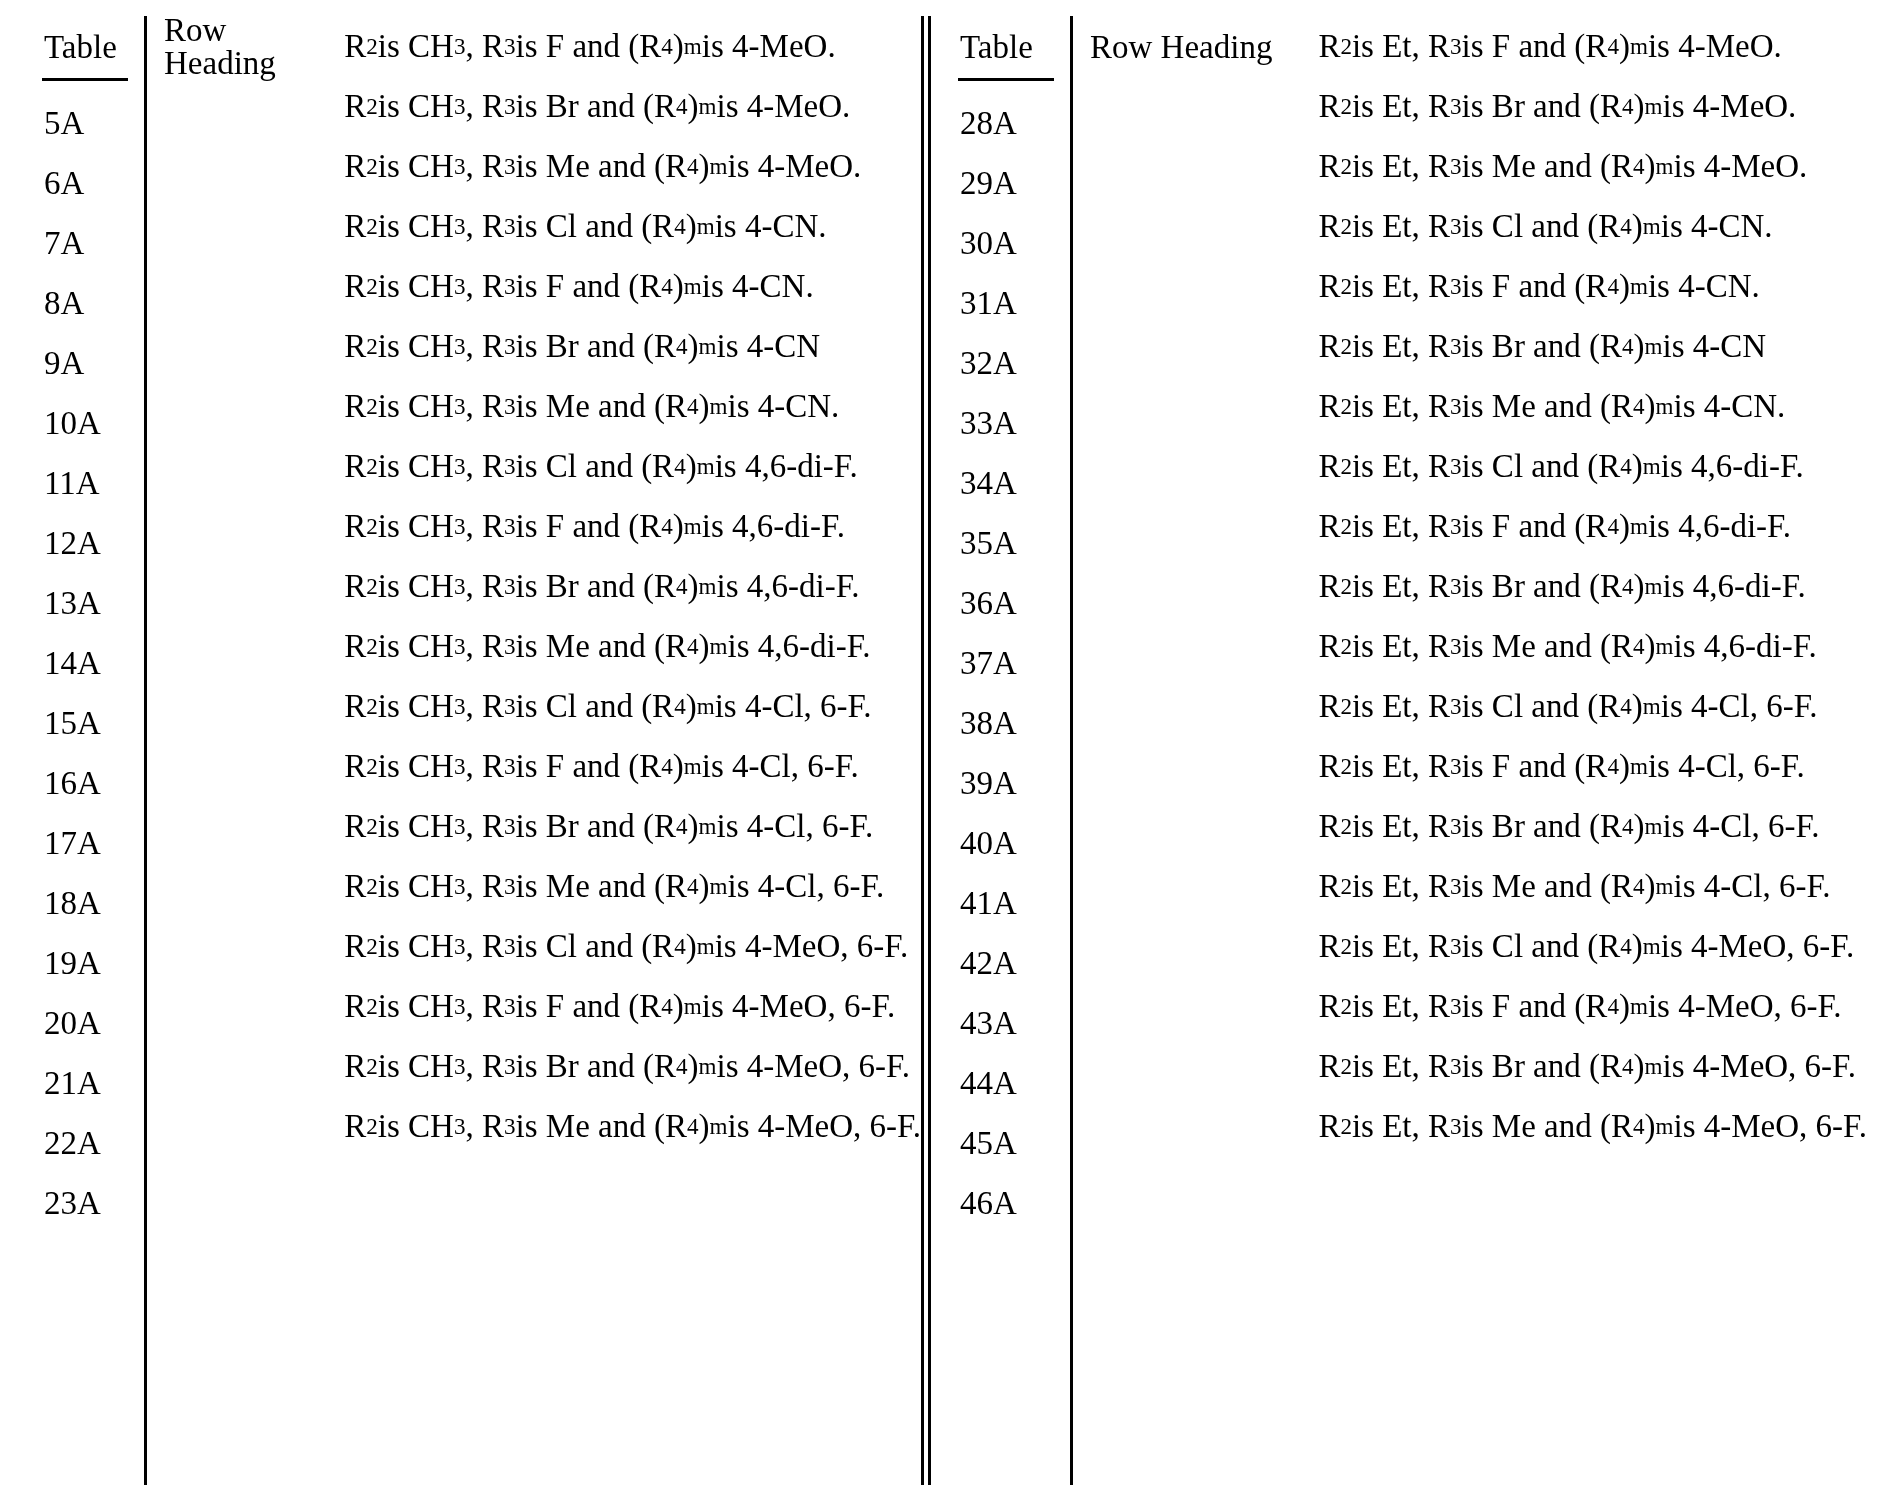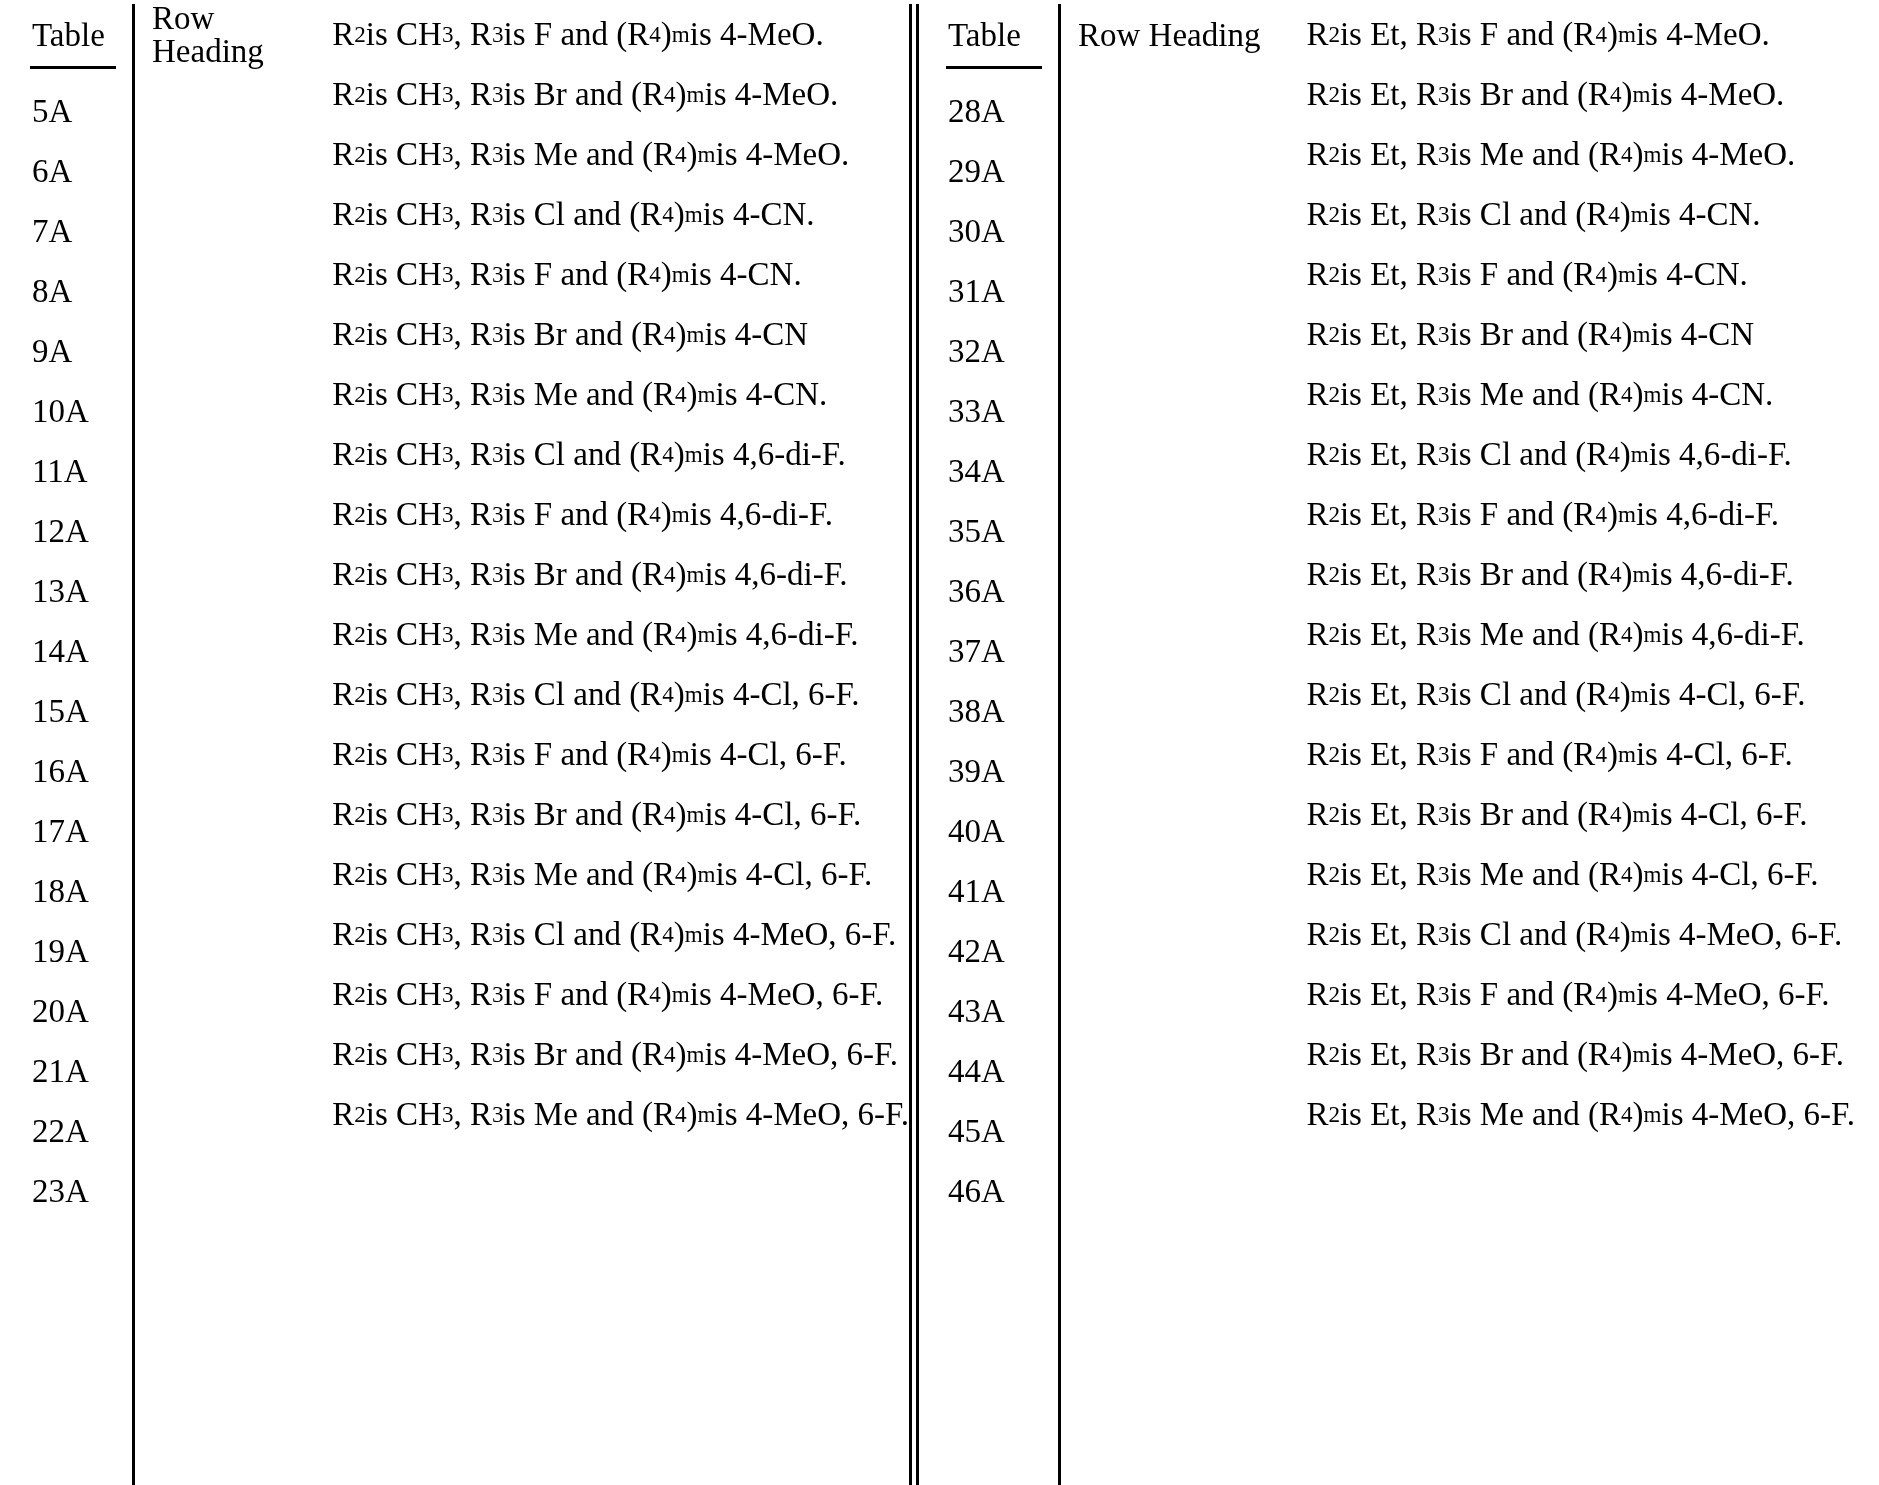--- a/index.html
+++ b/index.html
@@ -13,21 +13,21 @@
     font-family: "Liberation Serif", "DejaVu Serif", serif;
     color: #000000;
     overflow: hidden;
   }
 
   .sheet {
     position: relative;
     width: 1879px;
     height: 1485px;
     box-sizing: border-box;
-    padding: 4px;
+    padding: 16px;
   }
 
   .table-pair {
     display: flex;
     flex-direction: row;
     align-items: stretch;
     width: 1879px;
     height: 1485px;
   }
 

